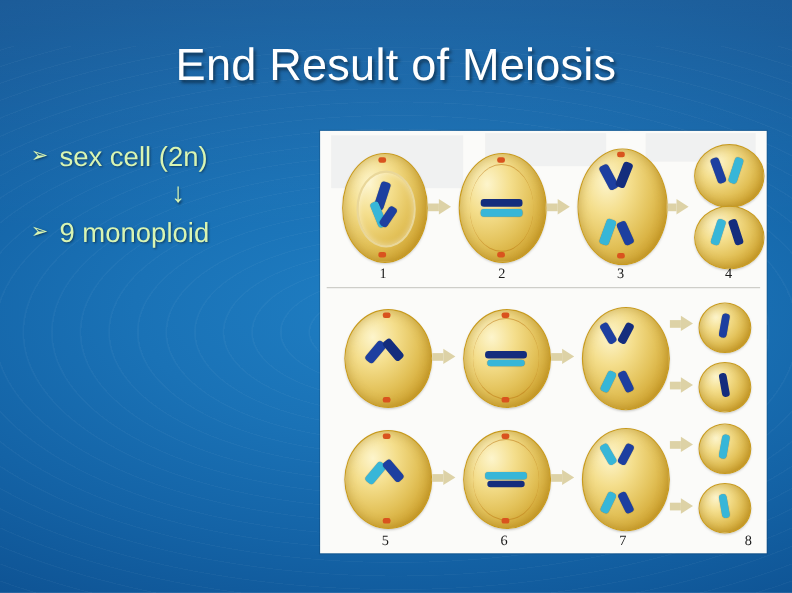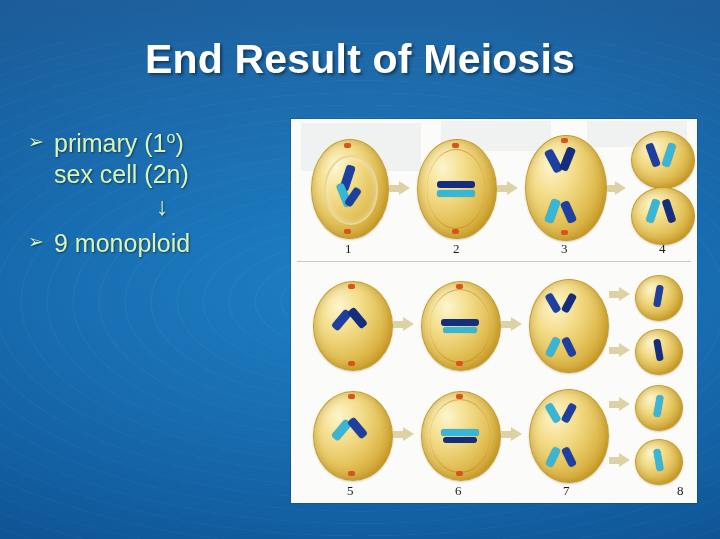--- a/index.html
+++ b/index.html
@@ -44,21 +44,21 @@
     pointer-events: none;
   }
 
   .title {
     position: absolute;
     left: 0;
     top: 36px;
     width: 720px;
     text-align: center;
     font-size: 41px;
-    font-weight: bold;
+    font-weight: normal;
     color: #ffffff;
     letter-spacing: 0.2px;
     text-shadow: 2px 2px 3px rgba(0,0,0,0.45);
   }
 
   .bullets {
     position: absolute;
     left: 28px;
     top: 128px;
     width: 258px;
@@ -189,21 +189,20 @@
   <div class="rings"></div>
   <div class="glow-top"></div>
 
   <div class="title">End Result of Meiosis</div>
 
   <div class="bullets">
 
     <div class="bullet-row">
       <div class="bullet-marker">➢</div>
       <div class="bullet-text">
-        <div>primary (1<span class="sup">o</span>)</div>
         <div>sex cell (2n)</div>
       </div>
     </div>
 
     <div class="arrow-row">↓</div>
 
     <div class="bullet-row">
       <div class="bullet-marker">➢</div>
       <div class="bullet-text">
         <div>9 monoploid</div>

